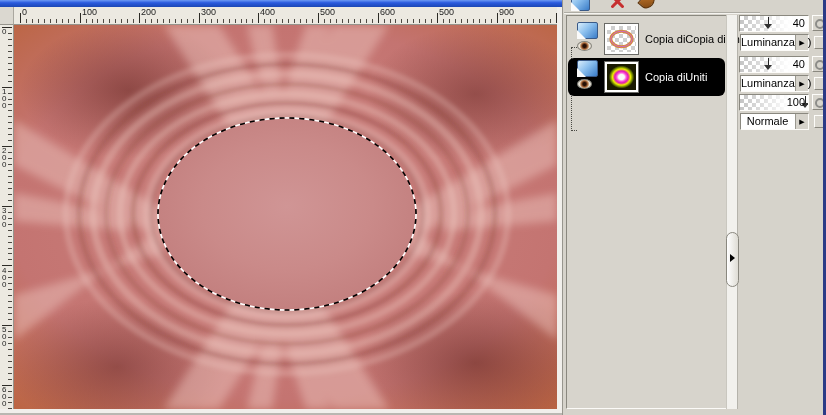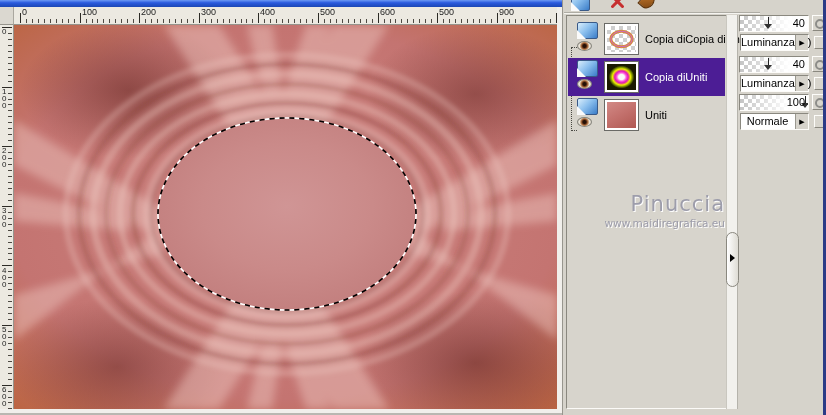--- a/index.html
+++ b/index.html
@@ -58,21 +58,21 @@
     background:#c62f2f;border-radius:2px;}
   .tb-del::before{transform:rotate(45deg);}
   .tb-del::after{transform:rotate(-45deg);}
   .tb-edit{left:77px;top:-7px;width:13px;height:16px;background:linear-gradient(135deg,#c87c30,#7c4410);
     border-radius:50% 50% 50% 0;transform:rotate(40deg);border:1px solid #5a3008;}
 
   .layers-panel{position:absolute;left:3px;top:15px;width:161px;height:394px;background:#d7d4cc;
     border-top:1px solid #8a887f;border-left:1px solid #8a887f;
     border-bottom:1px solid #fbfaf7;border-right:1px solid #fbfaf7;}
   .layer-row{position:absolute;left:1px;width:157px;height:38px;}
-  .layer-row.selected{background:#4c1d95;}
+  .layer-row.selected{background:#000000;border-radius:6px;}
   .l-page{position:absolute;left:9px;top:2px;width:21px;height:17px;}
   .l-eye{position:absolute;left:9px;top:21px;width:15px;height:10px;border-radius:50%;
     border:1px solid #87867e;
     background:radial-gradient(circle at 50% 50%, #241006 0 20%, #7c4422 34%, #c08858 48%, #ece6da 64%, #cfccc2 100%);}
   .l-thumb{position:absolute;left:36px;top:3px;width:35px;height:32px;border:1px solid #6a6a66;
     background:#fff;padding:2px;}
   .l-thumb .ti{width:100%;height:100%;position:relative;overflow:hidden;}
   .ti-checker{background-color:#fff;
     background-image:conic-gradient(#cfcfcf 25%, #fff 0 50%, #cfcfcf 0 75%, #fff 0);
     background-size:8px 8px;}
@@ -237,33 +237,21 @@
 
     <div class="layer-row selected" style="top:42px">
       <div class="l-page page-ico"></div>
       <div class="l-eye"></div>
       <div class="l-thumb">
           <div class="ti ti-diamond"></div>
         </div>
       <div class="l-name">Copia diUniti</div>
     </div>
 
-    <div class="layer-row" style="top:80px">
-      <div class="l-page page-ico"></div>
-      <div class="l-eye"></div>
-      <div class="l-thumb">
-          <div class="ti ti-red"></div>
-        </div>
-      <div class="l-name">Uniti</div>
-    </div>
-
-    <div class="wm">
-      <div class="wm-name">Pinuccia</div>
-      <div class="wm-url">www.maidiregrafica.eu</div>
-    </div>
+
   </div>
 
   <div class="splitter"></div>
   <div class="split-pill"></div>
 
   <div class="slider" style="top:15px">
     <div class="handle" style="left:24px"></div>
     <span class="val">40</span>
   </div>
   <div class="mini-round" style="top:15px"></div>

